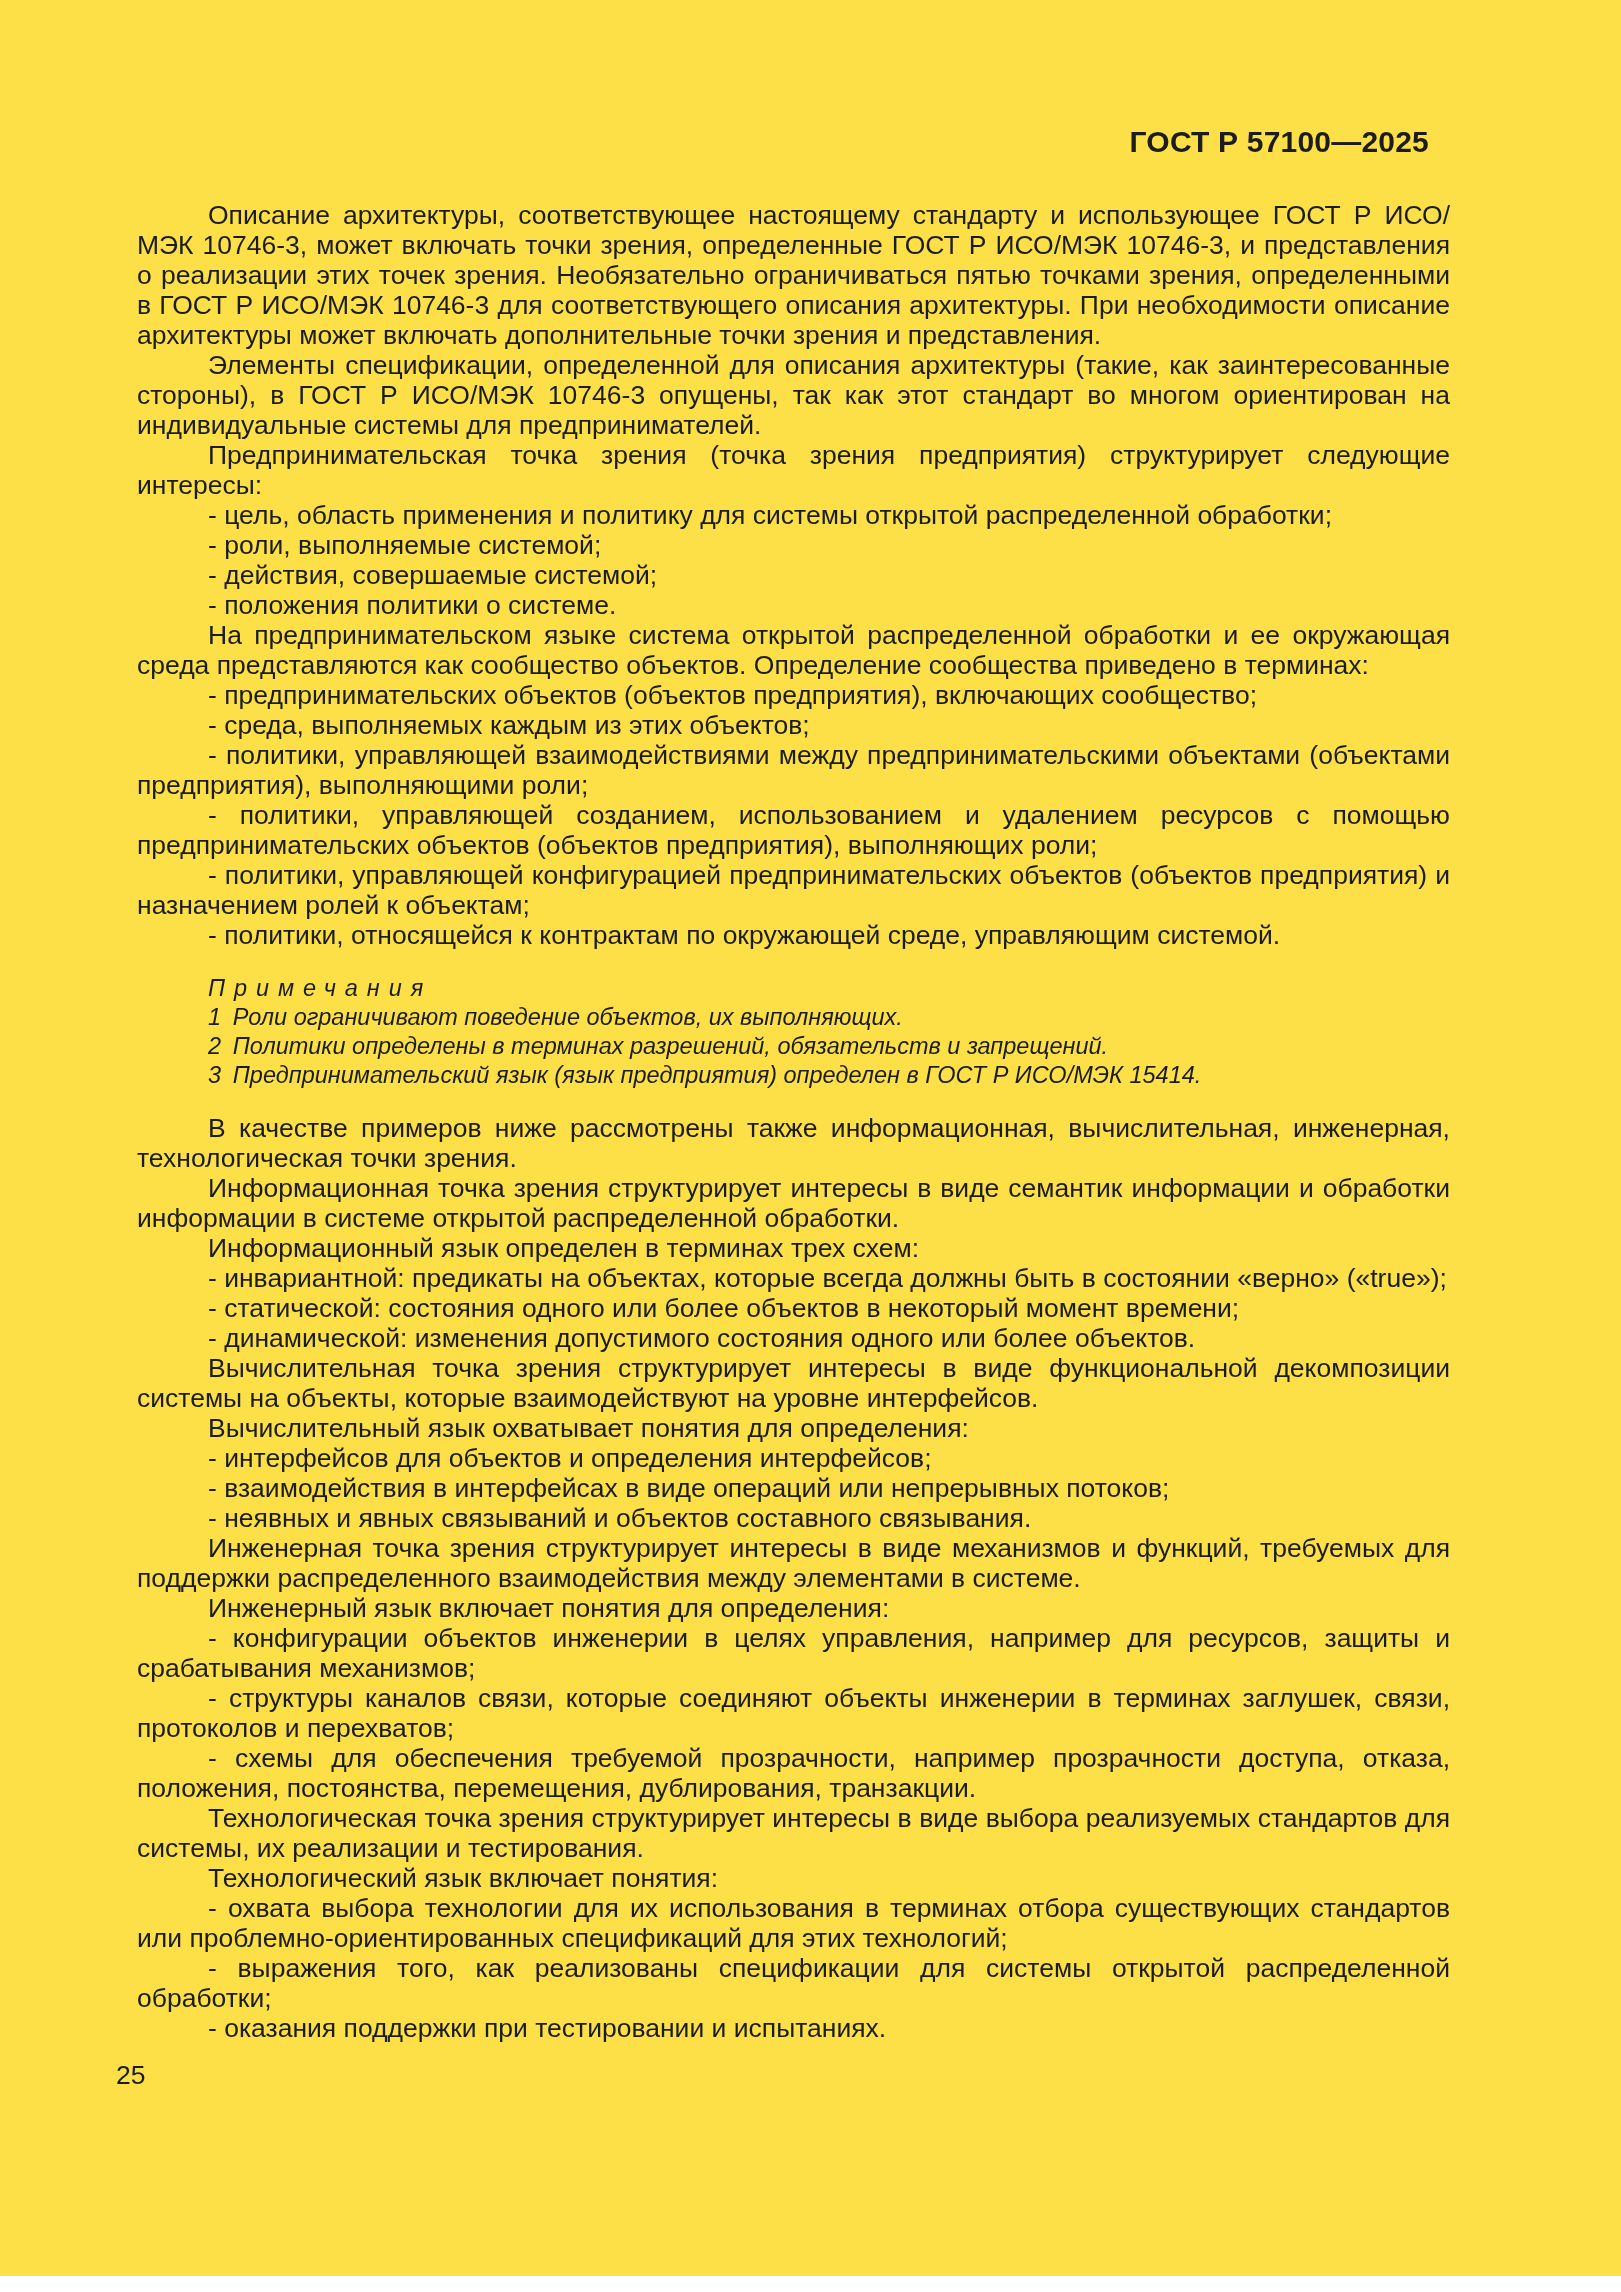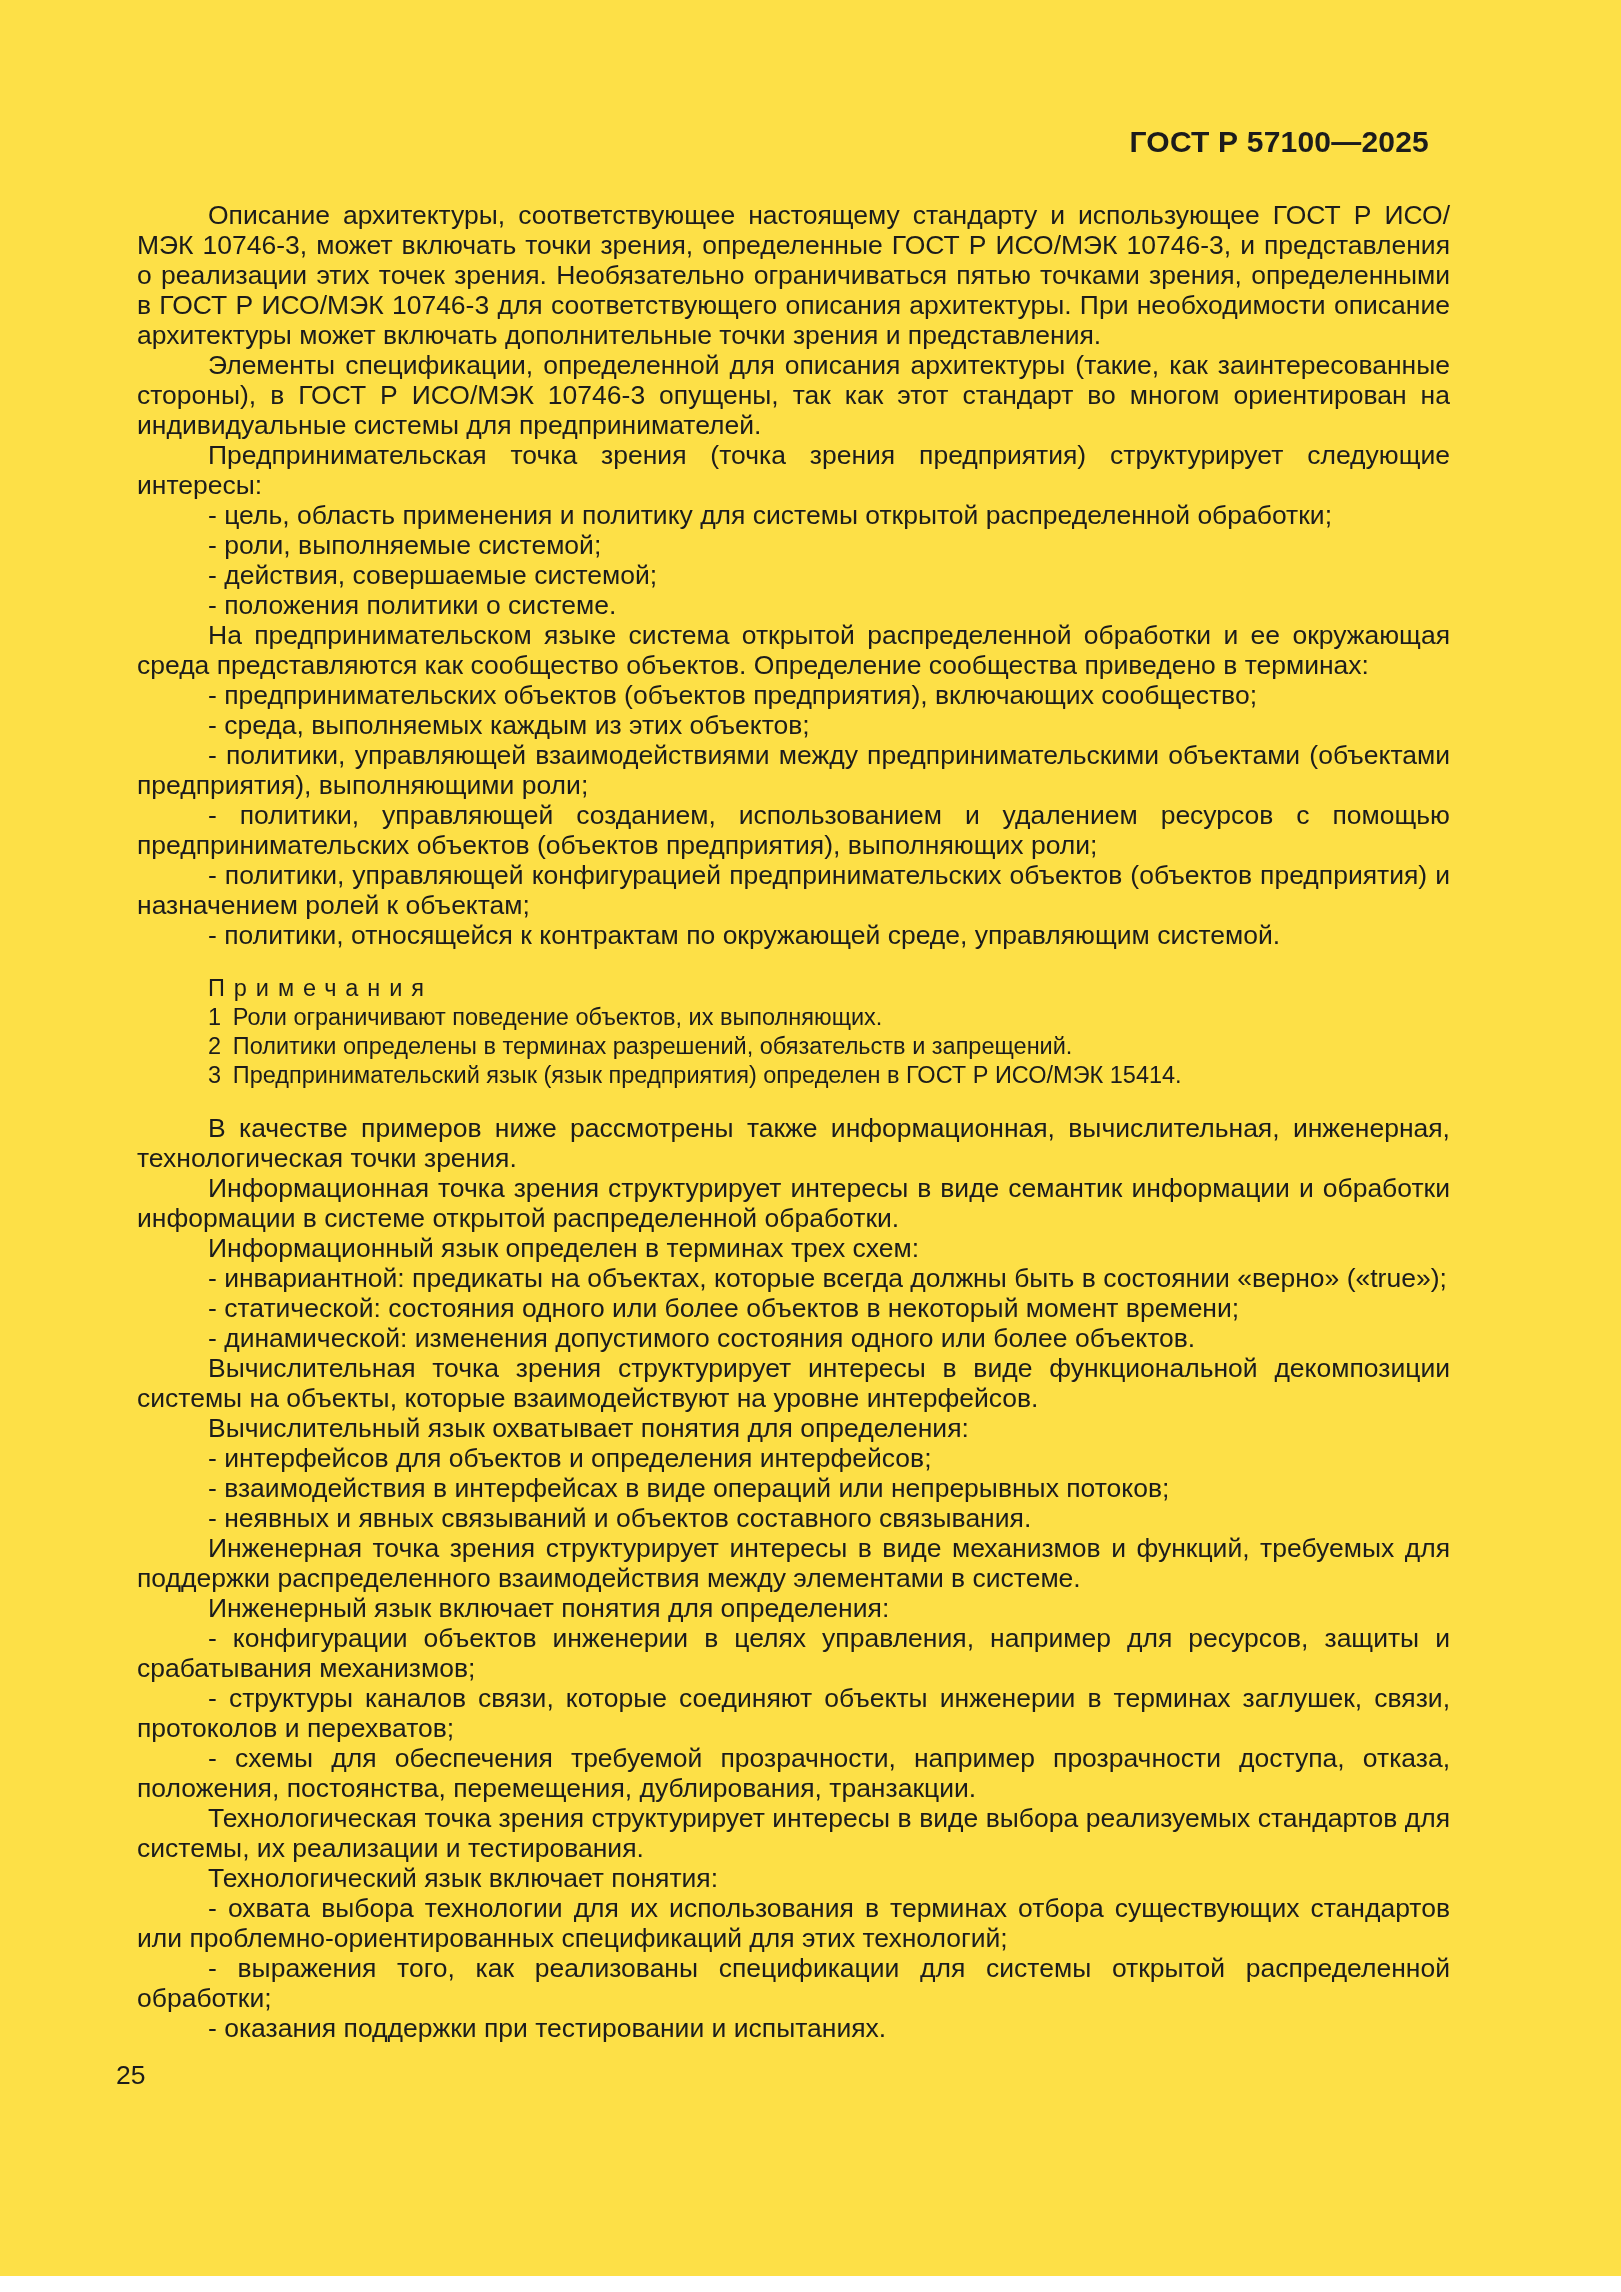--- a/index.html
+++ b/index.html
@@ -34,20 +34,21 @@
     margin-left: 21px;
   }
   .content p {
     margin: 0;
     text-indent: 71px;
   }
   .notes {
     font-size: 23.5px;
     line-height: 29px;
     margin: 23.5px 0 23.5px 0;
+    font-style: italic;
   }
   .notes .notes-heading {
     text-indent: 71px;
     letter-spacing: 0.38em;
     margin: 0;
   }
   .notes p.note {
     margin: 0;
     text-indent: 71px;
     letter-spacing: 0;

